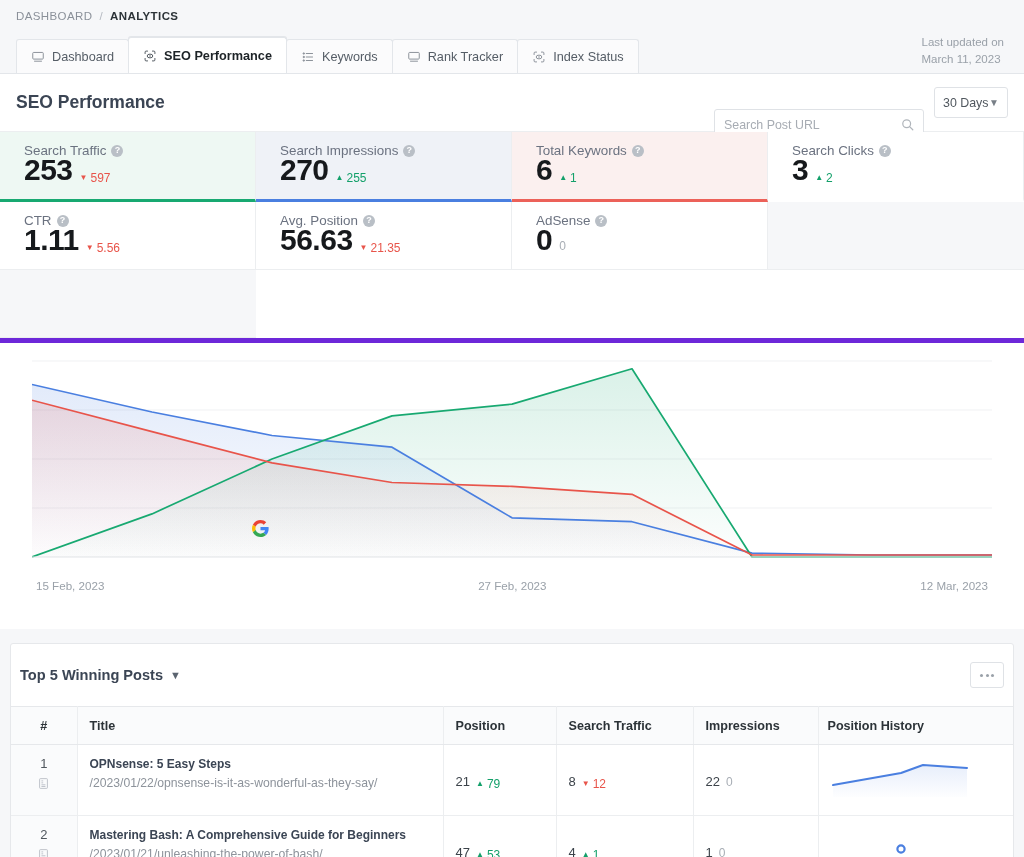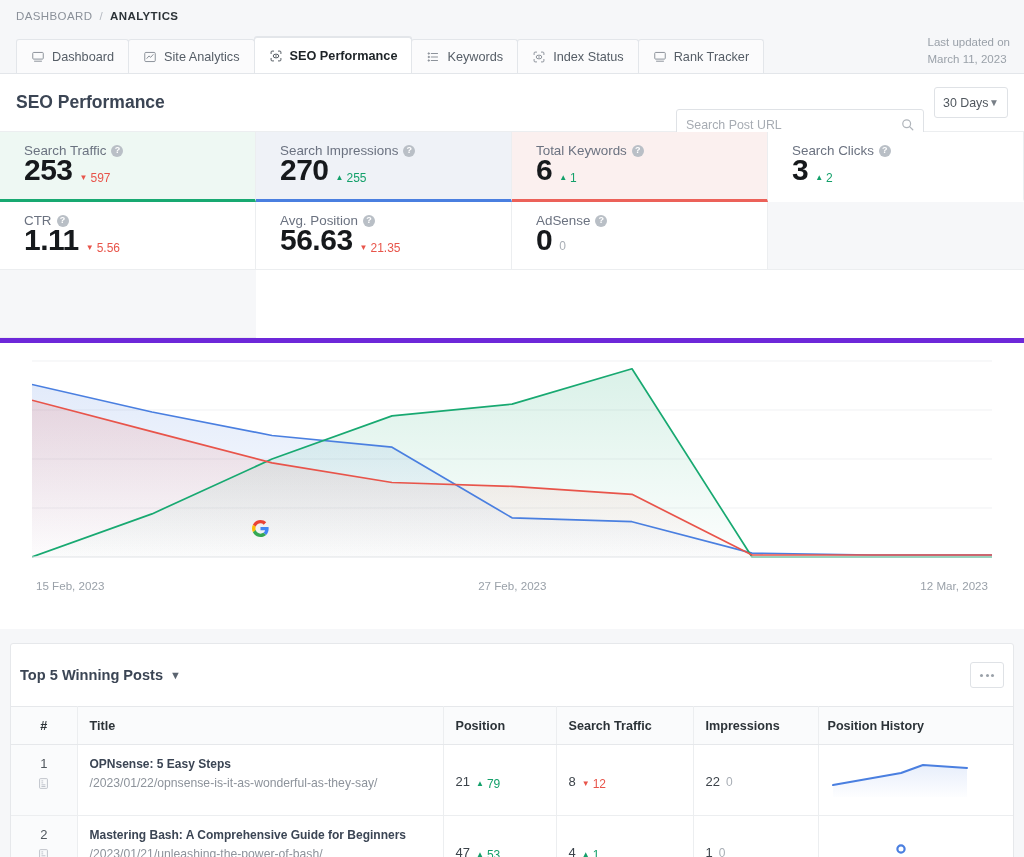--- a/index.html
+++ b/index.html
@@ -51,39 +51,39 @@
     font-weight: 700;
     height: 36px;
     position: relative; z-index: 3;
     box-shadow: 0 -1px 0 #e3e6ea;
   }
   .tab svg { flex: none; display: block; }
   .tab .ic { color: #8a9099; }
   .tab.active .ic { color: #50575e; }
 
   .lastupdate {
-    position: absolute; right: 14px; top: 2px;
+    position: absolute; right: 20px; top: 2px;
     text-align: left;
     font-size: 11.5px; line-height: 17px;
     color: #9aa1a9;
     white-space: nowrap;
   }
 
   
   .titlebar {
     background: #fff;
     height: 58px;
     display: flex; align-items: center;
     padding: 0 16px;
     border-bottom: 1px solid #eceef0;
   }
   .page-title { font-size: 17.5px; font-weight: 700; color: #3b4554; }
   .titlebar-right { margin-left: auto; display: flex; align-items: center; gap: 10px; }
   .searchbox {
-    width: 248px; height: 31px;
+    width: 210px; height: 31px;
     border: 1px solid #dfe2e6; border-radius: 3px;
     background: #fff;
     display: flex; align-items: center;
     padding: 0 9px;
     margin-top: 44px;
   }
   .searchbox input {
     border: none; outline: none; flex: 1;
     font-size: 12.4px; font-family: inherit; color: #50575e;
     background: transparent;
@@ -221,29 +221,20 @@
 <div class="tabbar" id="tabbar">
   <div class="tab">
       <span class="ic">
         <svg width="14" height="14" viewBox="0 0 20 20" fill="none" stroke="currentColor" stroke-width="1.4">
           <rect x="2.5" y="3.5" width="15" height="9.5" rx="1.2"></rect>
           <line x1="5" y1="16" x2="15" y2="16" stroke-linecap="round"></line>
         </svg>
       </span>
       <span>Dashboard</span>
     </div>
-    <div class="tab">
-      <span class="ic">
-        <svg width="14" height="14" viewBox="0 0 20 20" fill="none" stroke="currentColor" stroke-width="1.4">
-          <rect x="2.5" y="3.5" width="15" height="13" rx="1.5"></rect>
-          <polyline points="5.5,12 8.5,8.5 11,10.5 14.5,6.5" stroke-linecap="round" stroke-linejoin="round"></polyline>
-        </svg>
-      </span>
-      <span>Site Analytics</span>
-    </div>
     <div class="tab active">
       <span class="ic">
         <svg width="14" height="14" viewBox="0 0 20 20" fill="none" stroke="currentColor" stroke-width="1.4">
           <path d="M3 6.5V4.4A1.4 1.4 0 0 1 4.4 3h2.1M13.5 3h2.1A1.4 1.4 0 0 1 17 4.4v2.1M17 13.5v2.1a1.4 1.4 0 0 1-1.4 1.4h-2.1M6.5 17H4.4A1.4 1.4 0 0 1 3 15.6v-2.1" stroke-linecap="round"></path>
           <ellipse cx="10" cy="10" rx="4" ry="2.7"></ellipse>
           <circle cx="10" cy="10" r="1.1" fill="currentColor" stroke="none"></circle>
         </svg>
       </span>
       <span>SEO Performance</span>
     </div>
@@ -256,35 +247,35 @@
           <circle cx="4" cy="5" r="1" fill="currentColor"></circle>
           <circle cx="4" cy="10" r="1" fill="currentColor"></circle>
           <circle cx="4" cy="15" r="1" fill="currentColor"></circle>
         </svg>
       </span>
       <span>Keywords</span>
     </div>
     <div class="tab">
       <span class="ic">
         <svg width="14" height="14" viewBox="0 0 20 20" fill="none" stroke="currentColor" stroke-width="1.4">
+          <rect x="2.5" y="3.5" width="15" height="9.5" rx="1.2"></rect>
+          <line x1="5" y1="16" x2="15" y2="16" stroke-linecap="round"></line>
+        </svg>
+      </span>
+      <span>Rank Tracker</span>
+    </div>
+    <div class="tab">
+      <span class="ic">
+        <svg width="14" height="14" viewBox="0 0 20 20" fill="none" stroke="currentColor" stroke-width="1.4">
           <path d="M3 6.5V4.4A1.4 1.4 0 0 1 4.4 3h2.1M13.5 3h2.1A1.4 1.4 0 0 1 17 4.4v2.1M17 13.5v2.1a1.4 1.4 0 0 1-1.4 1.4h-2.1M6.5 17H4.4A1.4 1.4 0 0 1 3 15.6v-2.1" stroke-linecap="round"></path>
           <ellipse cx="10" cy="10" rx="4" ry="2.7"></ellipse>
           <circle cx="10" cy="10" r="1.1" fill="currentColor" stroke="none"></circle>
         </svg>
       </span>
       <span>Index Status</span>
-    </div>
-    <div class="tab">
-      <span class="ic">
-        <svg width="14" height="14" viewBox="0 0 20 20" fill="none" stroke="currentColor" stroke-width="1.4">
-          <rect x="2.5" y="3.5" width="15" height="9.5" rx="1.2"></rect>
-          <line x1="5" y1="16" x2="15" y2="16" stroke-linecap="round"></line>
-        </svg>
-      </span>
-      <span>Rank Tracker</span>
     </div>
     <div class="lastupdate">
     <div>Last updated on</div>
     <div>March 11, 2023</div>
   </div>
 </div>
 
 <div class="titlebar">
   <div class="page-title">SEO Performance</div>
   <div class="titlebar-right">

